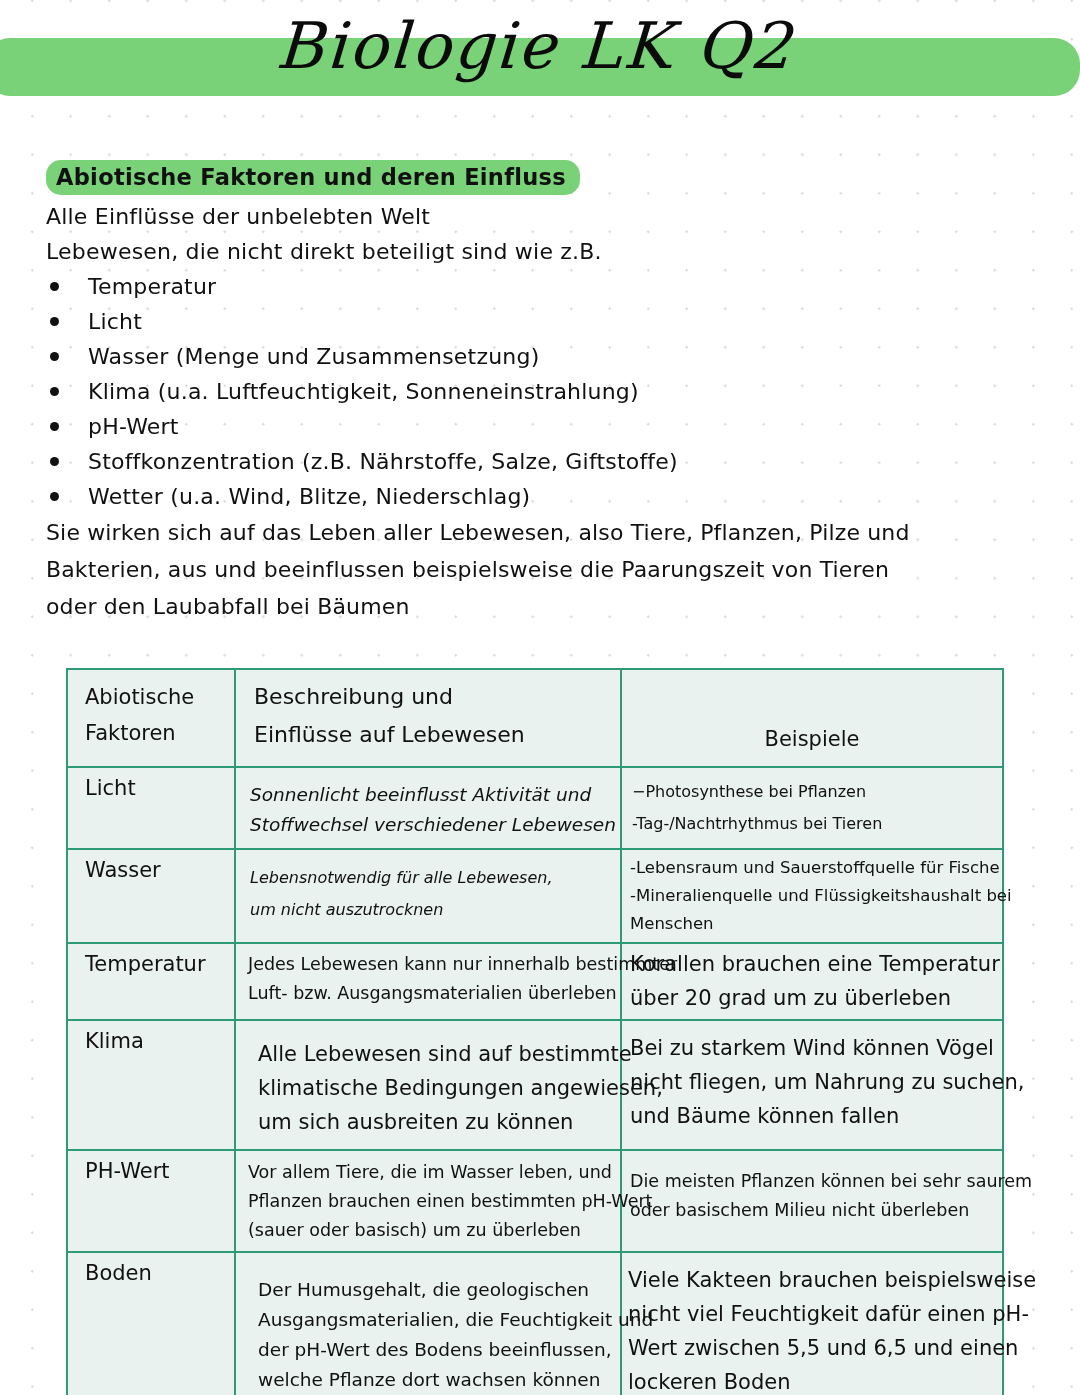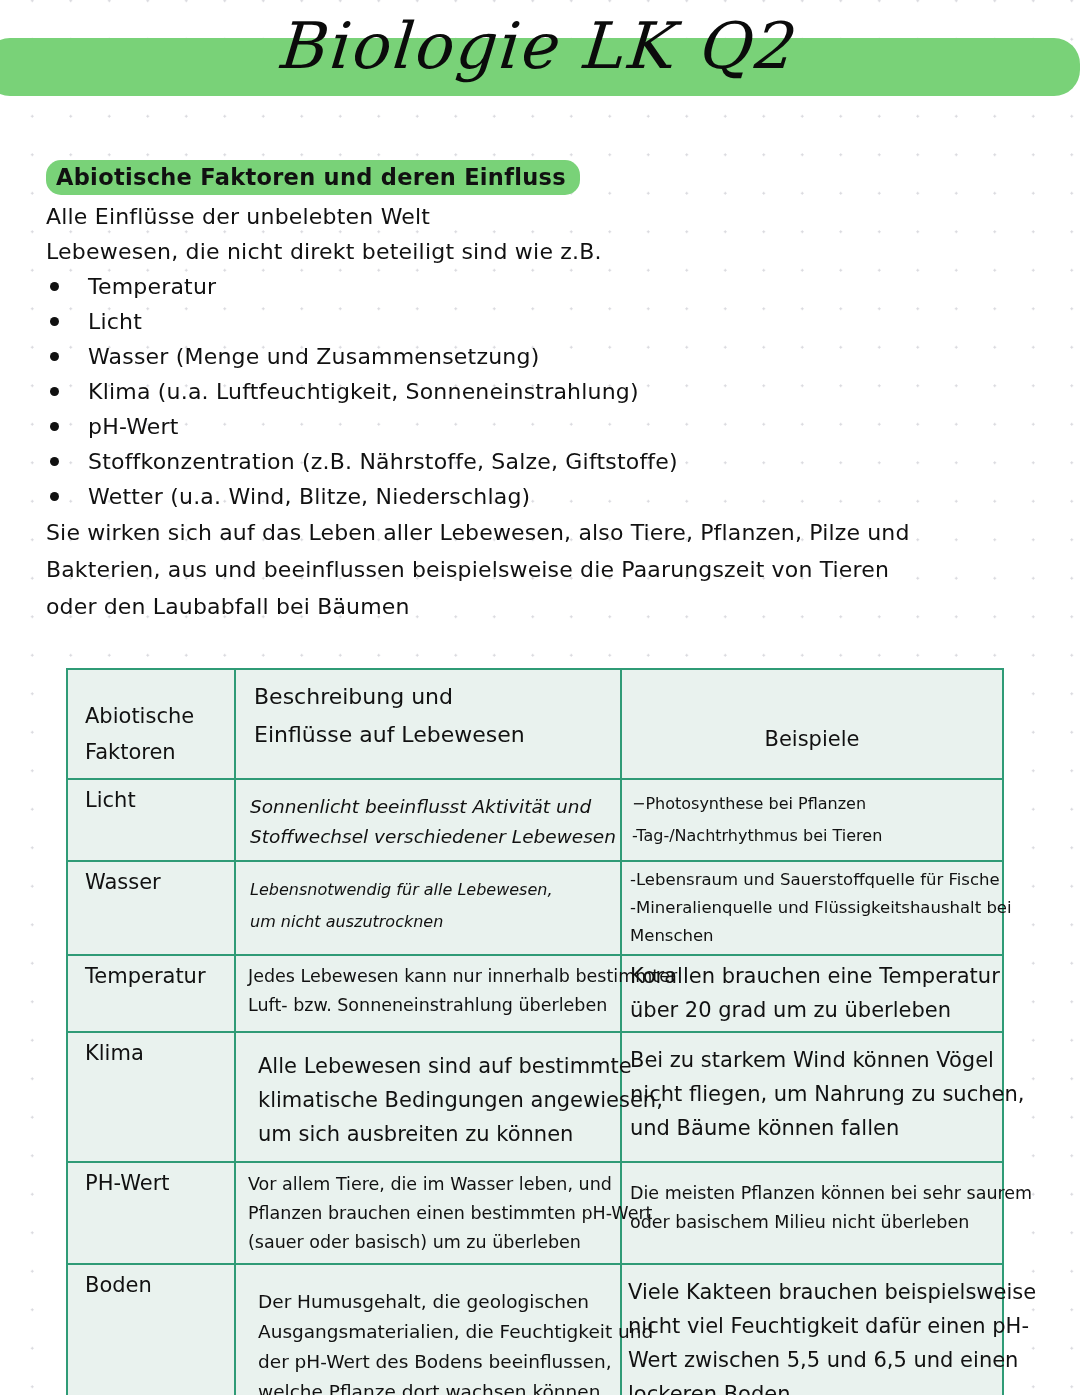--- a/index.html
+++ b/index.html
@@ -128,21 +128,20 @@
     font-size: 21px;
     line-height: 31px;
     color: #111111;
     padding: 5px 0 6px 17px;
   }
   .cell-head-factor {
     font-size: 21px;
     line-height: 36px;
     color: #111111;
     padding: 9px 0 8px 17px;
-    margin-top: 19px;
   }
   .cell-head-desc {
     font-size: 22px;
     line-height: 38px;
     color: #111111;
     padding: 8px 0 8px 18px;
   }
   .cell-head-ex {
     font-size: 21px;
     line-height: 38px;
@@ -265,21 +264,21 @@
     </td>
   </tr>
 
   <tr style="height:67px;">
     <td>
       <div class="cell-factor">Temperatur</div>
     </td>
     <td>
       <div class="cell-body t-15 pad-e">
         <div class="ln">Jedes Lebewesen kann nur innerhalb bestimmter</div>
-        <div class="ln">Luft- bzw. Sonneneinstrahlung überleben</div>
+        <div class="ln">Luft- bzw. Ausgangsmaterialien überleben</div>
       </div>
     </td>
     <td>
       <div class="cell-body t-19 pad-i">
         <div class="ln">Korallen brauchen eine Temperatur</div>
         <div class="ln">über 20 grad um zu überleben</div>
       </div>
     </td>
   </tr>
 

